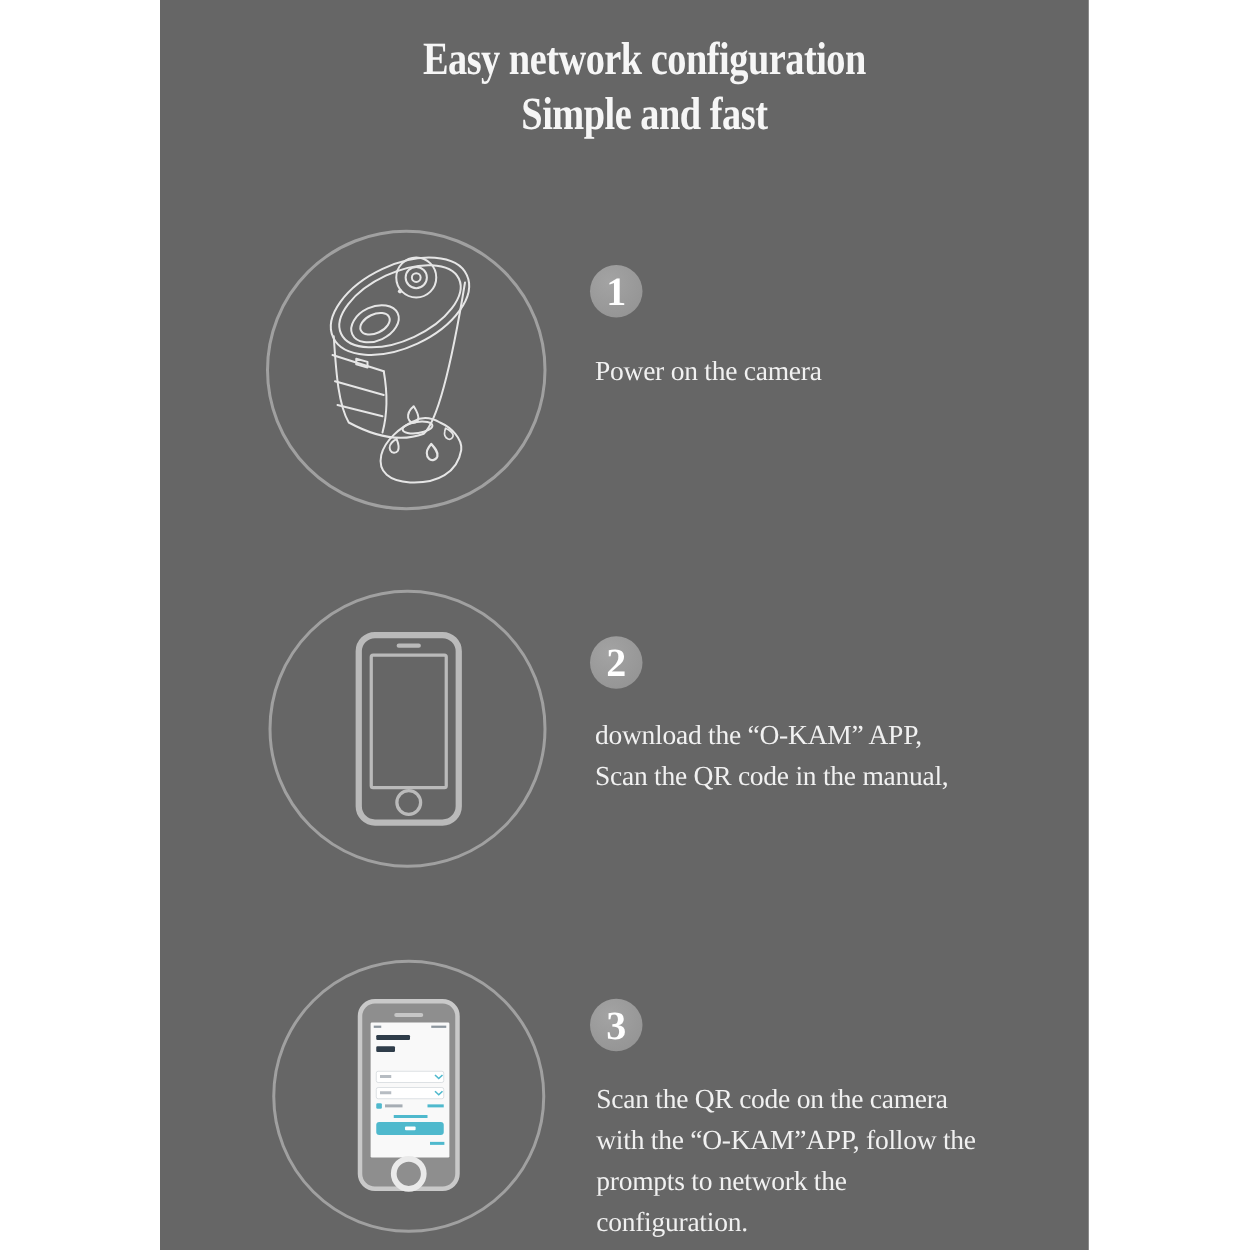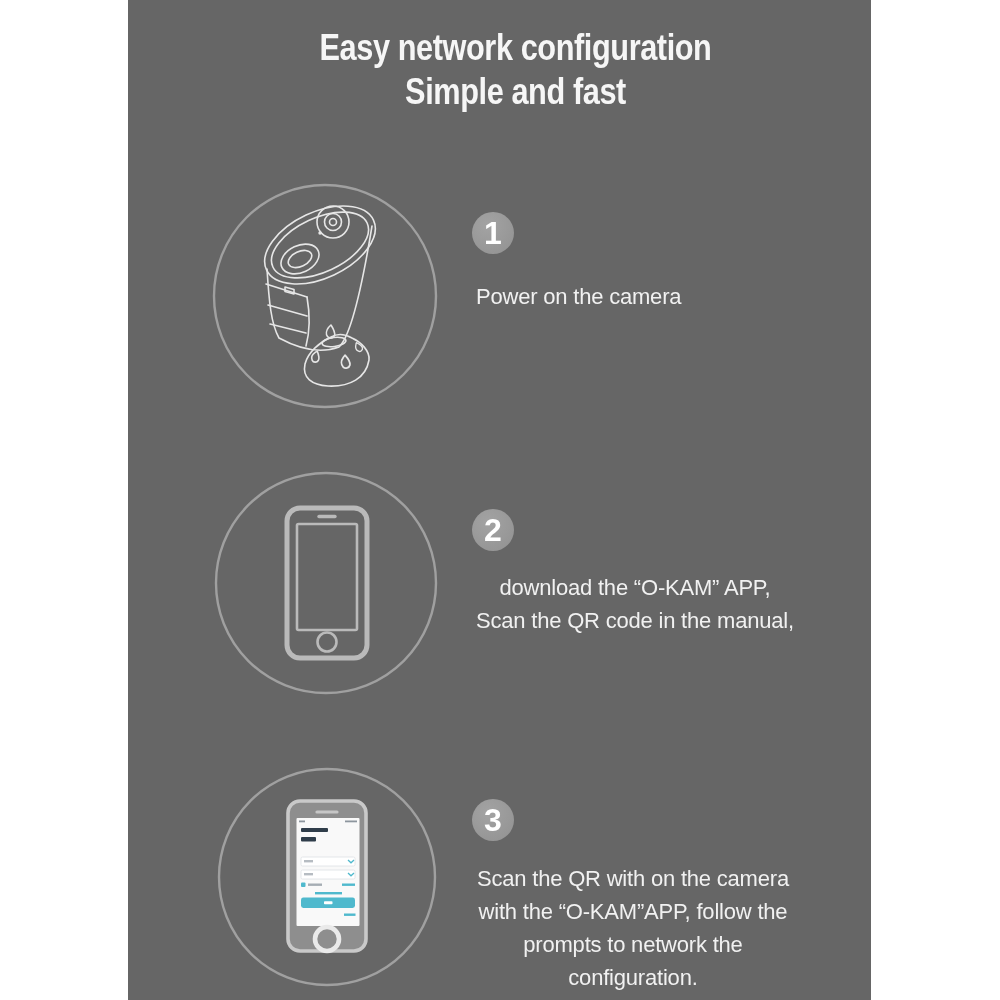--- a/index.html
+++ b/index.html
@@ -4,41 +4,40 @@
 <style>
   html,body{margin:0;padding:0;}
   body{
     width:1000px;height:1000px;position:relative;
     background:#ffffff;
     font-family:"Liberation Sans", sans-serif;
     overflow:hidden;
   }
   .panel{
     position:absolute;left:128px;top:0;width:743px;height:1000px;
-    background:#666666;overflow:hidden;
+    background:#666666;overflow:hidden;font-family:Liberation Serif, serif;
   }
   .title{
     position:absolute;left:32px;right:0;top:26px;
     text-align:center;color:#f6f6f6;font-weight:bold;
     font-size:37px;line-height:44px;letter-spacing:-0.5px;
     transform:scaleX(0.83);transform-origin:50% 0;
     white-space:nowrap;
   }
   .ill{position:absolute;}
   .badge{
     position:absolute;width:42px;height:42px;border-radius:50%;
     background:radial-gradient(circle at 38% 32%, #a3a3a3, #919191);
     color:#ffffff;font-weight:bold;font-size:32px;
     display:flex;align-items:center;justify-content:center;
   }
   .step-text{
     position:absolute;color:#f1f1f1;
     font-size:22px;line-height:33px;letter-spacing:-0.2px;
     white-space:nowrap;
-    text-align:center;
   }
 </style>
 </head>
 <body>
 
 <div class="panel">
 
   <div class="title">
     <div>Easy network configuration</div>
     <div>Simple and fast</div>
@@ -133,19 +132,19 @@
   </div>
   <div class="step-text" style="left:348px;top:571px">
     <div>download the “O-KAM” APP,</div>
     <div>Scan the QR code in the manual,</div>
   </div>
 
   <div class="badge" style="left:344px;top:799px">
     <span>3</span>
   </div>
   <div class="step-text" style="left:349px;top:862px">
-    <div>Scan the QR with on the camera</div>
+    <div>Scan the QR code on the camera</div>
     <div>with the “O-KAM”APP, follow the</div>
     <div>prompts to network the</div>
     <div>configuration.</div>
   </div>
 
 </div>
 
 </body></html>

